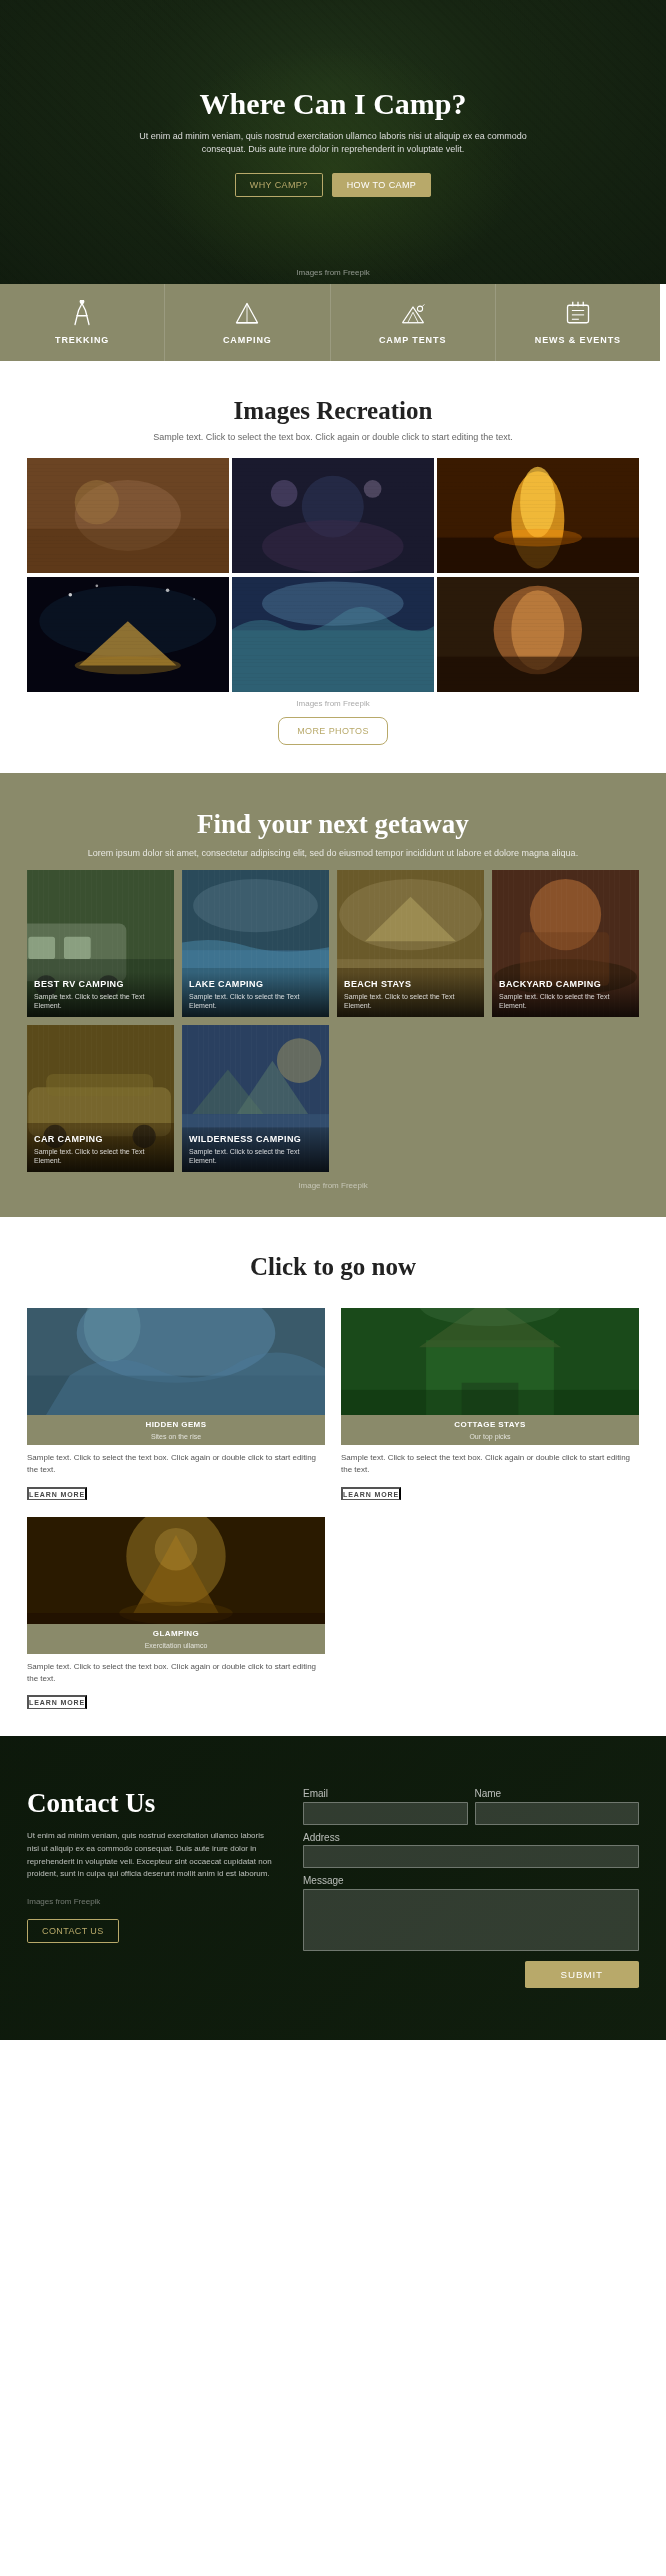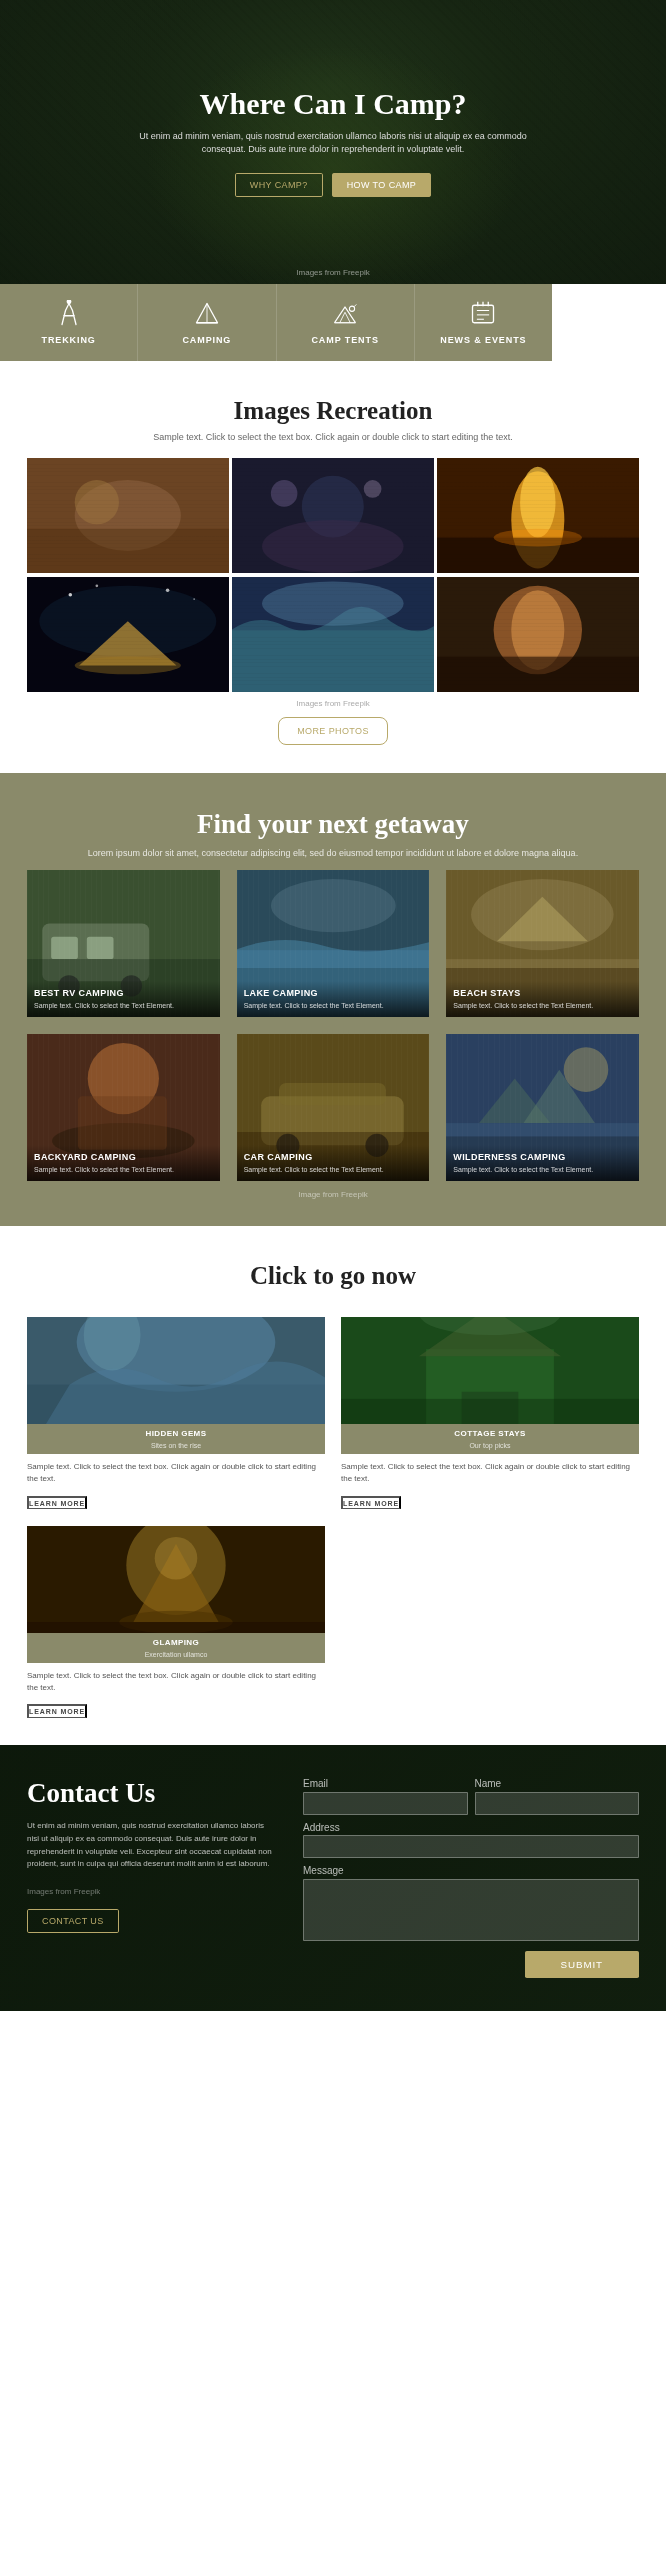--- a/index.html
+++ b/index.html
@@ -77,21 +77,21 @@
       bottom: 7px;
       font-size: 8px;
       color: rgba(255,255,255,0.5);
       font-family: Arial, sans-serif;
       z-index: 1;
     }
 
     
     .icon-bar {
       display: flex;
-      width: 552px;
+      width: 660px;
       background: #8a8a6a;
     }
     .icon-item {
       flex: 1;
       display: flex;
       flex-direction: column;
       align-items: center;
       justify-content: center;
       padding: 16px 7px;
       color: #fff;
@@ -183,22 +183,22 @@
     }
     .section-getaway p {
       font-size: 9px;
       color: rgba(255,255,255,0.8);
       font-family: Arial, sans-serif;
       margin-bottom: 10px;
       line-height: 1.5;
     }
     .getaway-grid {
       display: grid;
-      grid-template-columns: repeat(3, 1fr);
-      gap: 17px;
+      grid-template-columns: repeat(4, 1fr);
+      gap: 8px;
     }
     .getaway-card {
       position: relative;
       height: 147px;
       overflow: hidden;
       cursor: pointer;
     }
     .gc1 { background: linear-gradient(180deg, #4a6a3a 0%, #2a3a1a 100%); }
     .gc2 { background: linear-gradient(180deg, #3a5a6a 0%, #1a2a3a 100%); }
     .gc3 { background: linear-gradient(180deg, #7a6a3a 0%, #4a3a1a 100%); }
@@ -299,21 +299,21 @@
       font-family: Arial, sans-serif;
       letter-spacing: 0.9px;
       font-weight: bold;
       margin-top: 3.6px;
     }
 
     
     .section-contact {
       background: linear-gradient(rgba(10,20,10,0.82), rgba(10,20,10,0.82)),
         linear-gradient(135deg, #1a2e10 0%, #2d4a1e 100%);
-      padding: 33px 27px;
+      padding: 52px 27px;
       display: grid;
       grid-template-columns: 249px 1fr;
       gap: 27px;
       align-items: start;
       color: #fff;
     }
     .contact-left h2 {
       font-size: 27px;
       font-family: Georgia, serif;
       margin-bottom: 10.7px;

